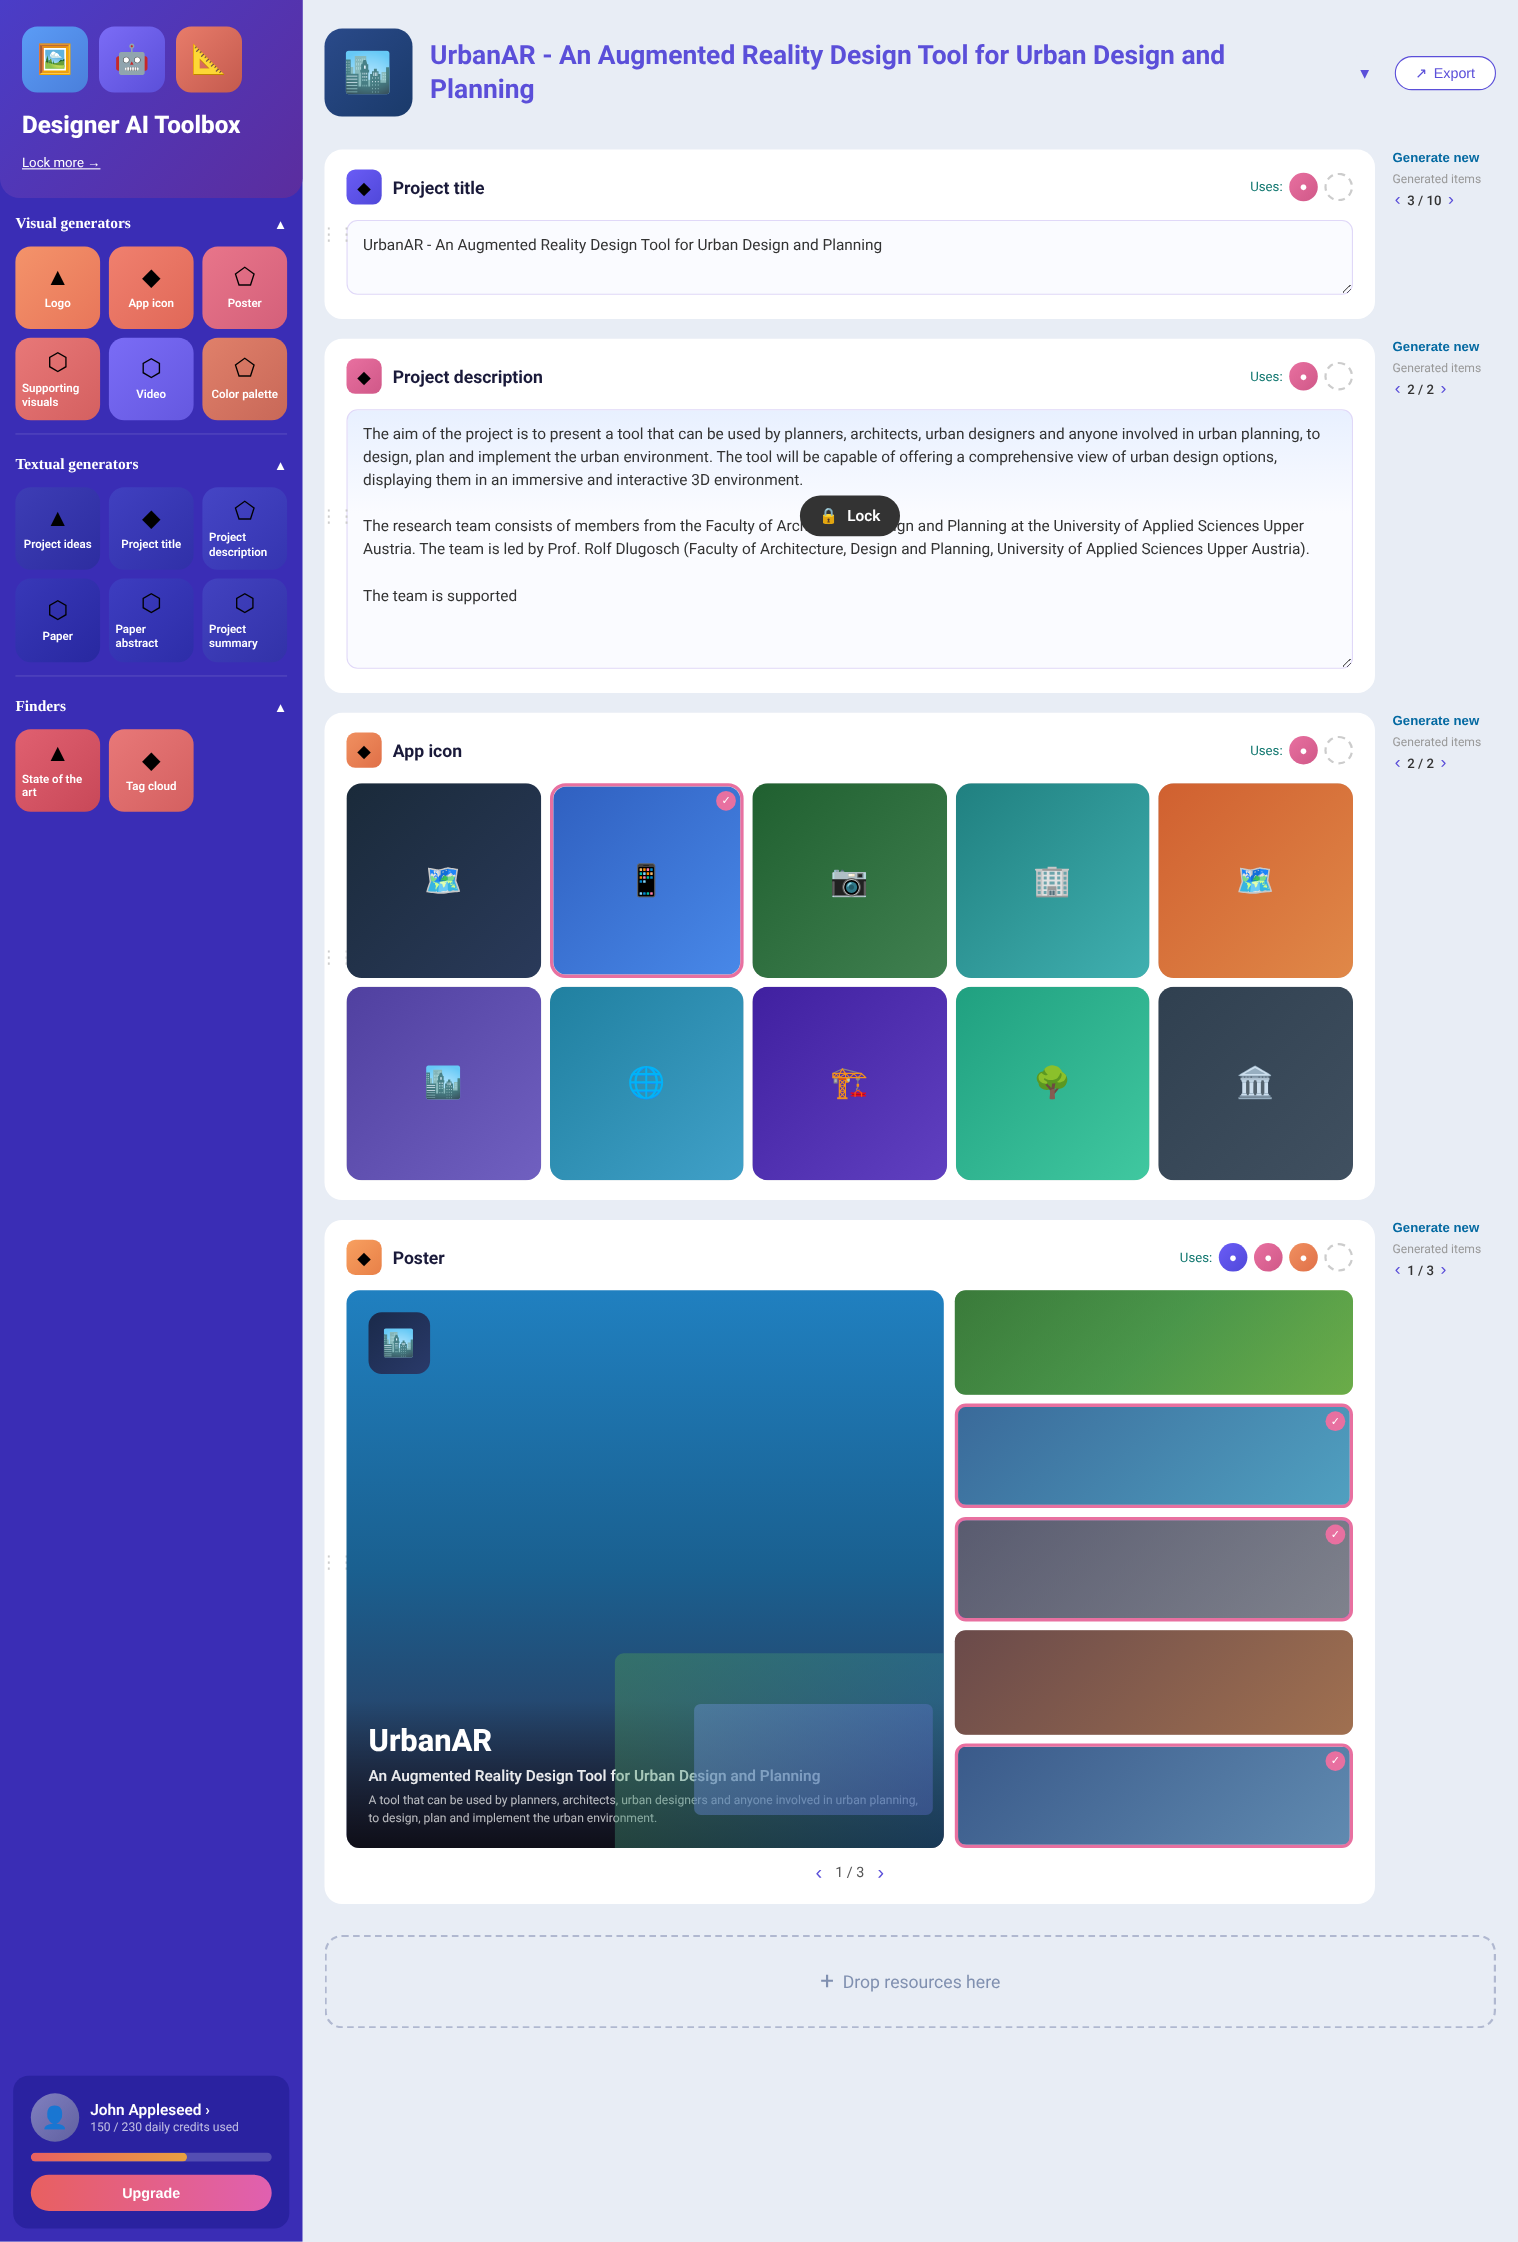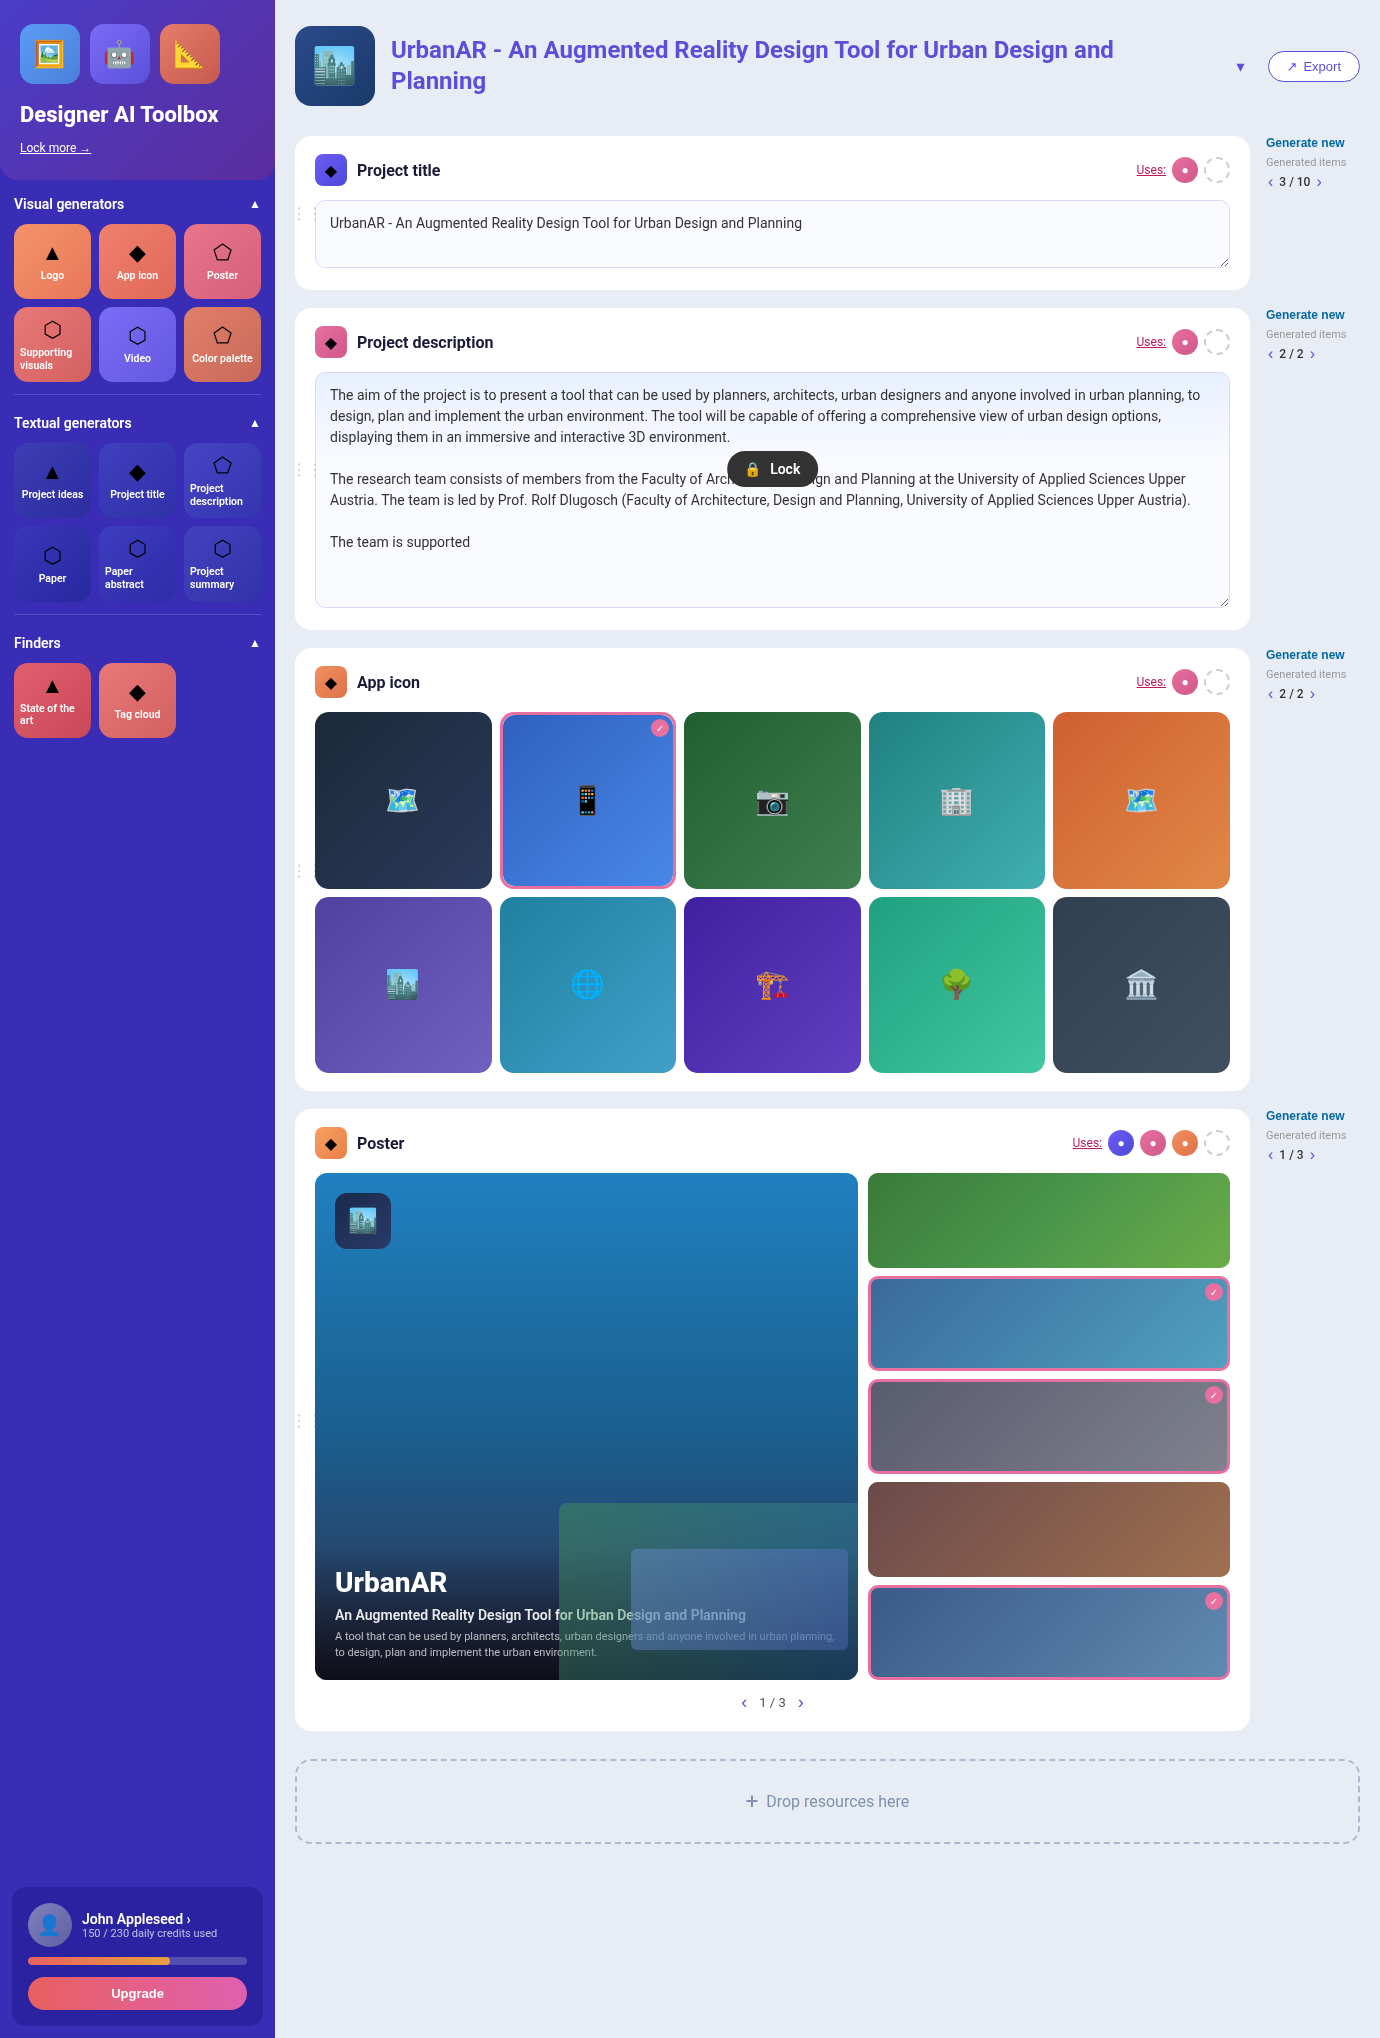--- a/index.html
+++ b/index.html
@@ -78,20 +78,21 @@
       display: flex;
       align-items: center;
       justify-content: space-between;
       margin-bottom: 12px;
     }
 
     .section-title {
       color: white;
       font-size: 14px;
       font-weight: 600;
+      font-family: Liberation Serif, serif;
     }
 
     .section-chevron {
       color: white;
       font-size: 12px;
     }
 
     .grid-3 {
       display: grid;
       grid-template-columns: repeat(3, 1fr);
@@ -327,22 +328,21 @@
     }
 
     .uses-row {
       display: flex;
       align-items: center;
       gap: 6px;
     }
 
     .uses-label {
       font-size: 12px;
-      color: #be185d;
-      text-decoration: underline;
+      color: #0f766e;
     }
 
     .use-dot {
       width: 26px;
       height: 26px;
       border-radius: 50%;
       display: flex;
       align-items: center;
       justify-content: center;
       font-size: 12px;

